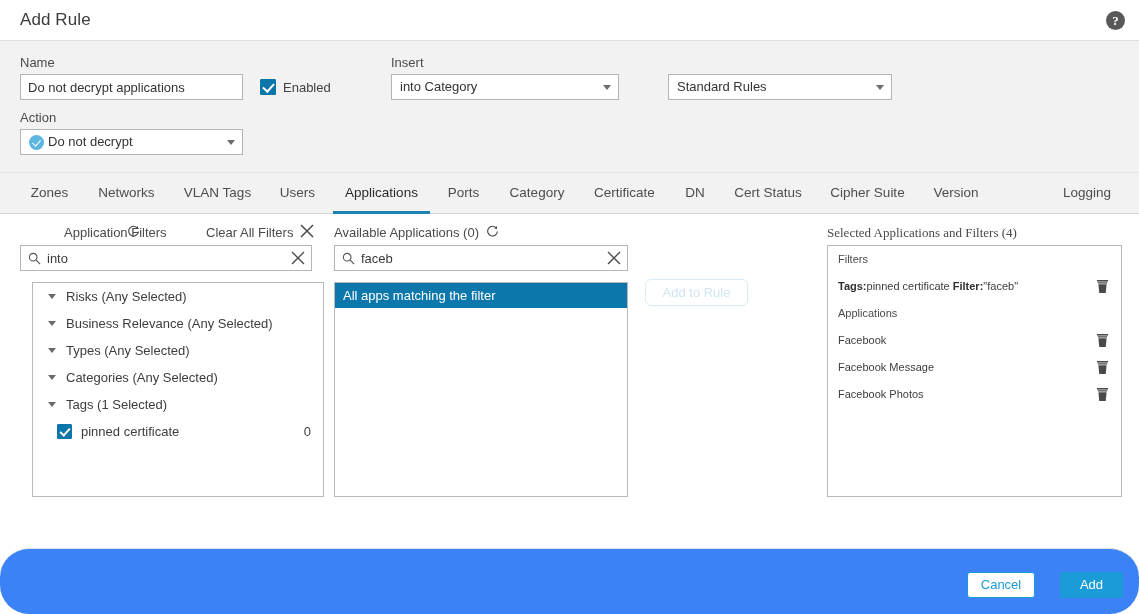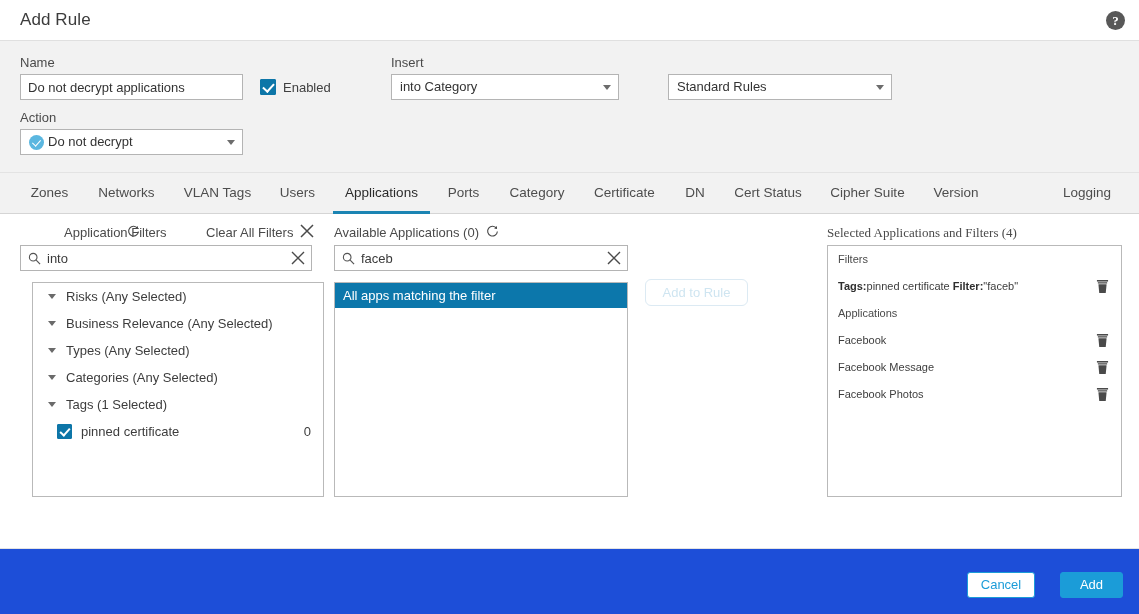--- a/index.html
+++ b/index.html
@@ -250,22 +250,23 @@
   .selpanel-row b { font-weight: bold; color: #2f2f2f; }
   .trash {
     position: absolute; right: 12px; top: 6px;
     width: 13px; height: 15px; cursor: pointer;
   }
 
   
   .footer {
     position: absolute; left: 0; top: 548px;
     width: 1139px; height: 66px;
-    background: #1d4ed8;
+    background: #3b82f6;
     border-top: 1px solid #e3e3e3;
+    border-radius: 29px;
   }
   .btn-cancel {
     position: absolute; right: 104px; top: 23px;
     width: 68px; height: 26px;
     border: 1px solid #1b9cd8;
     background: #fff; color: #1b9cd8;
     border-radius: 3px;
     font-size: 13px; line-height: 24px; text-align: center;
     cursor: pointer;
   }

